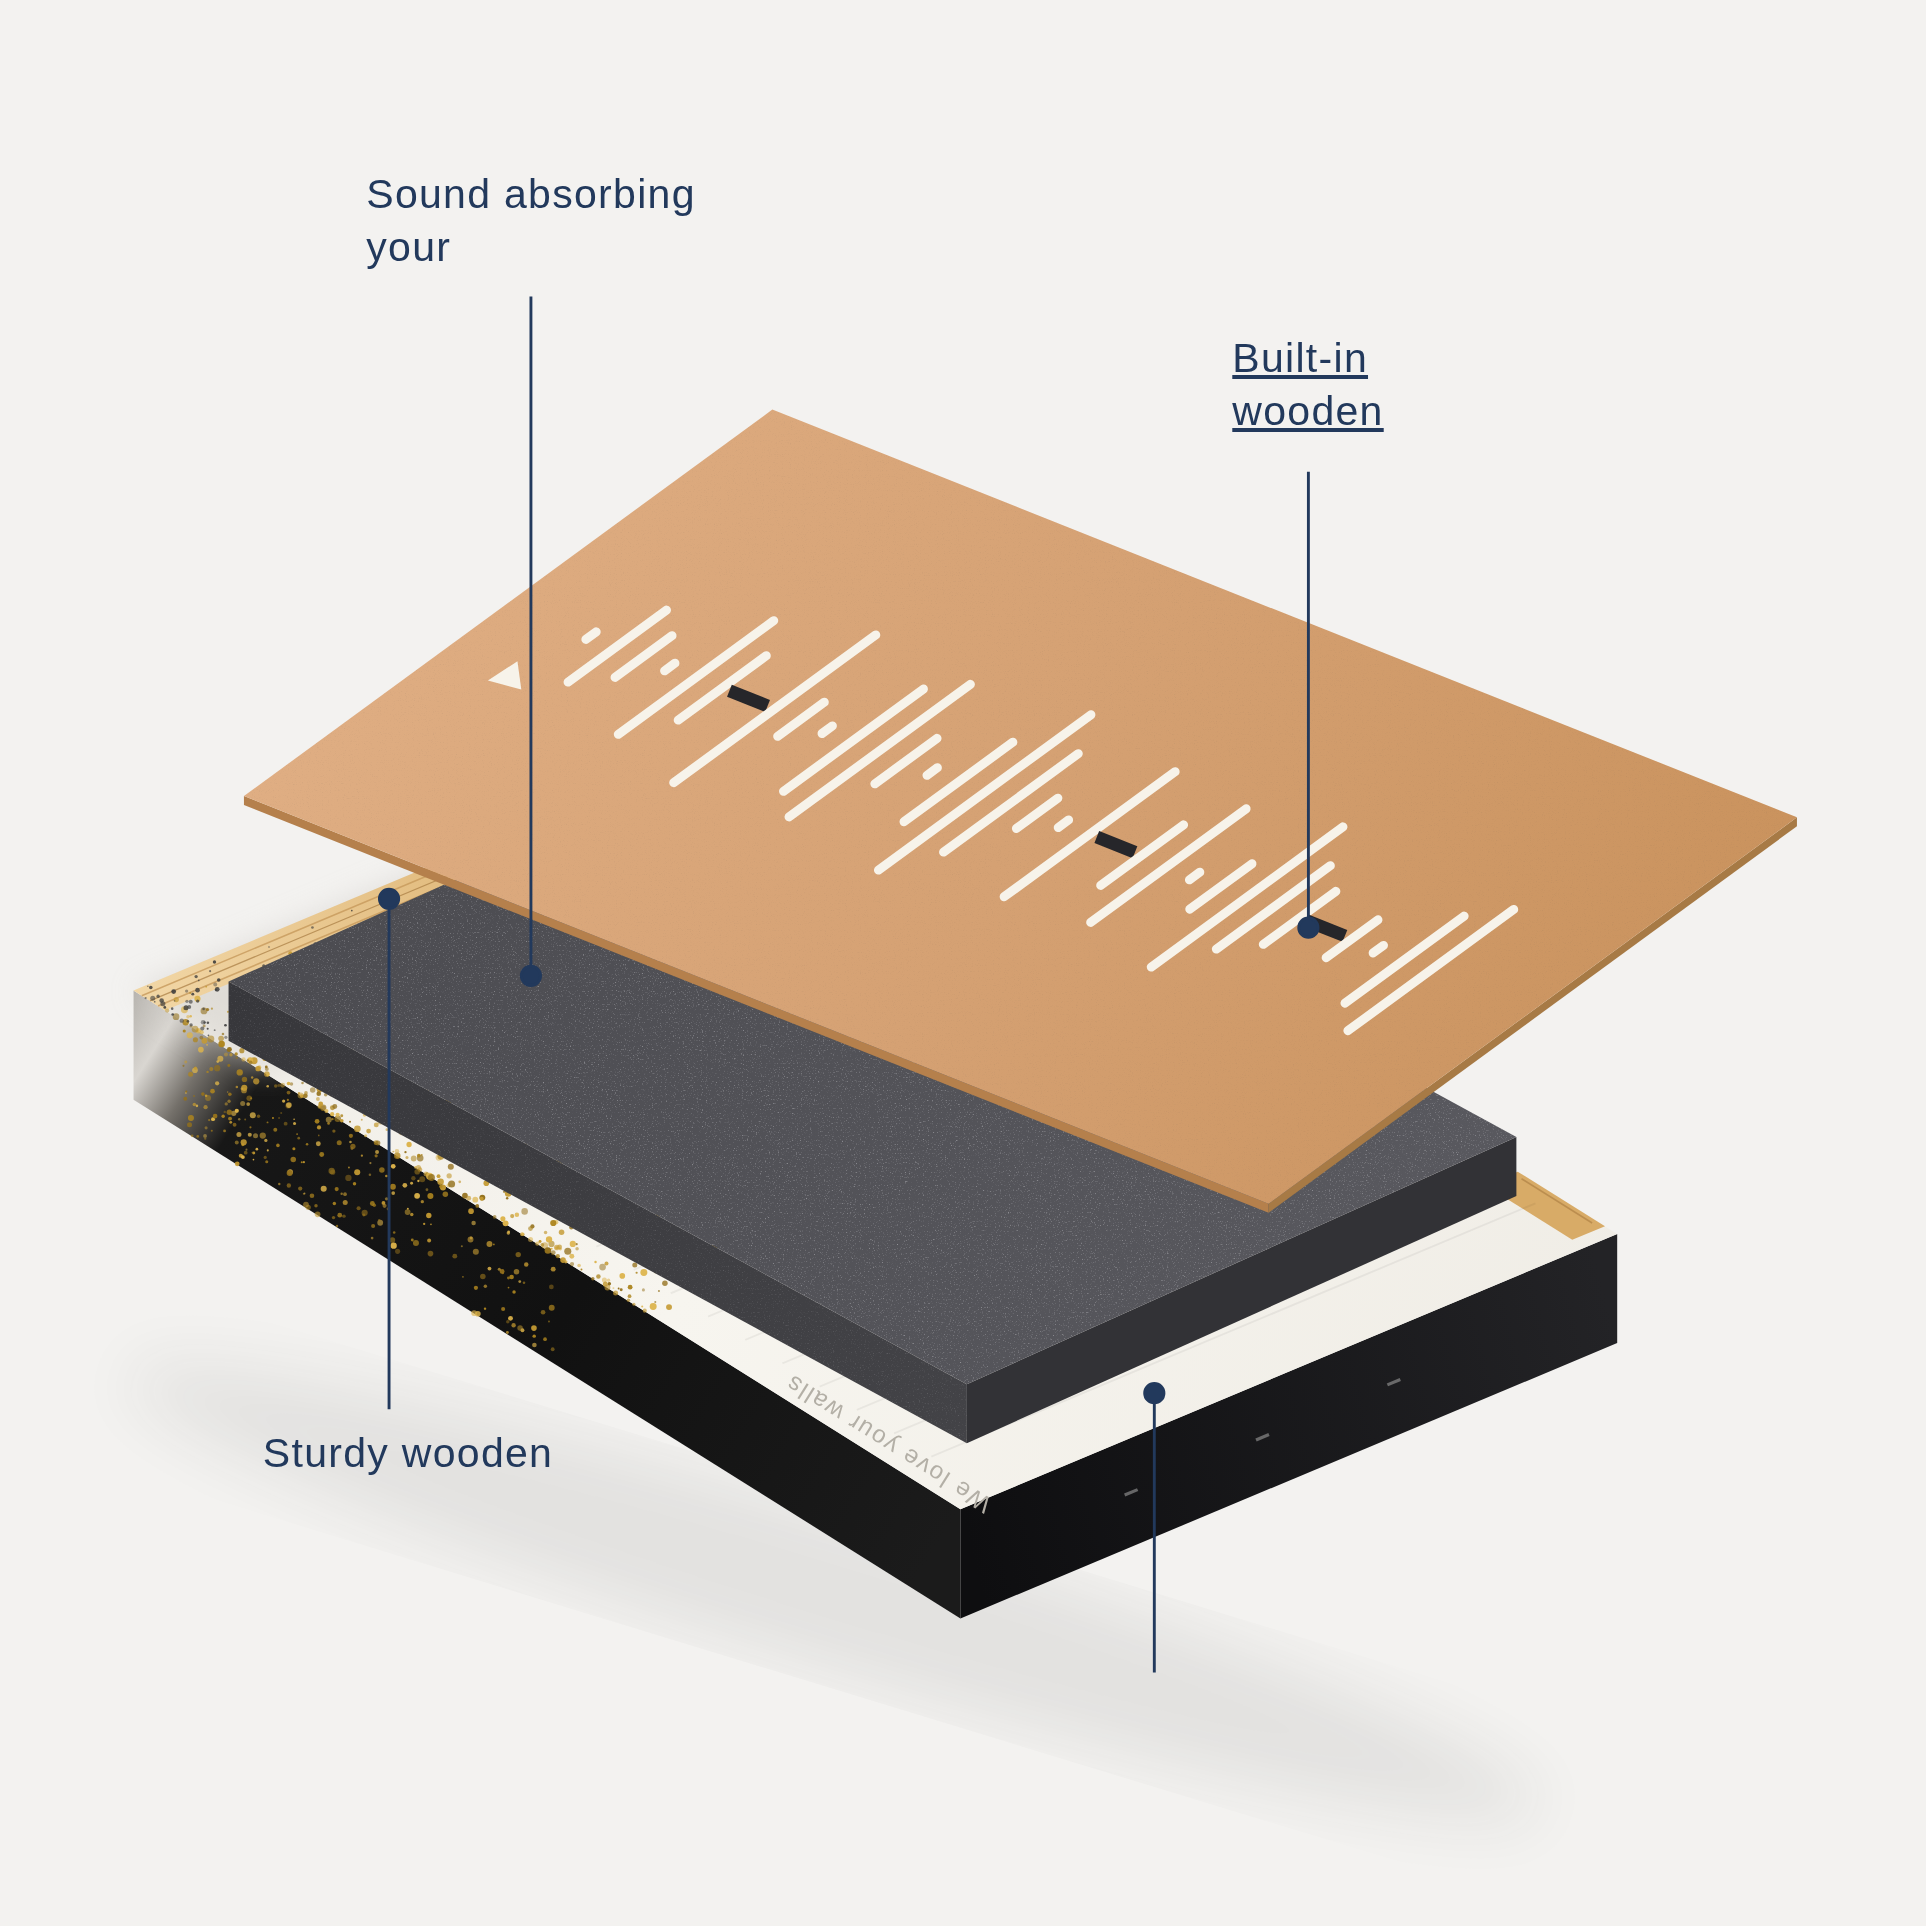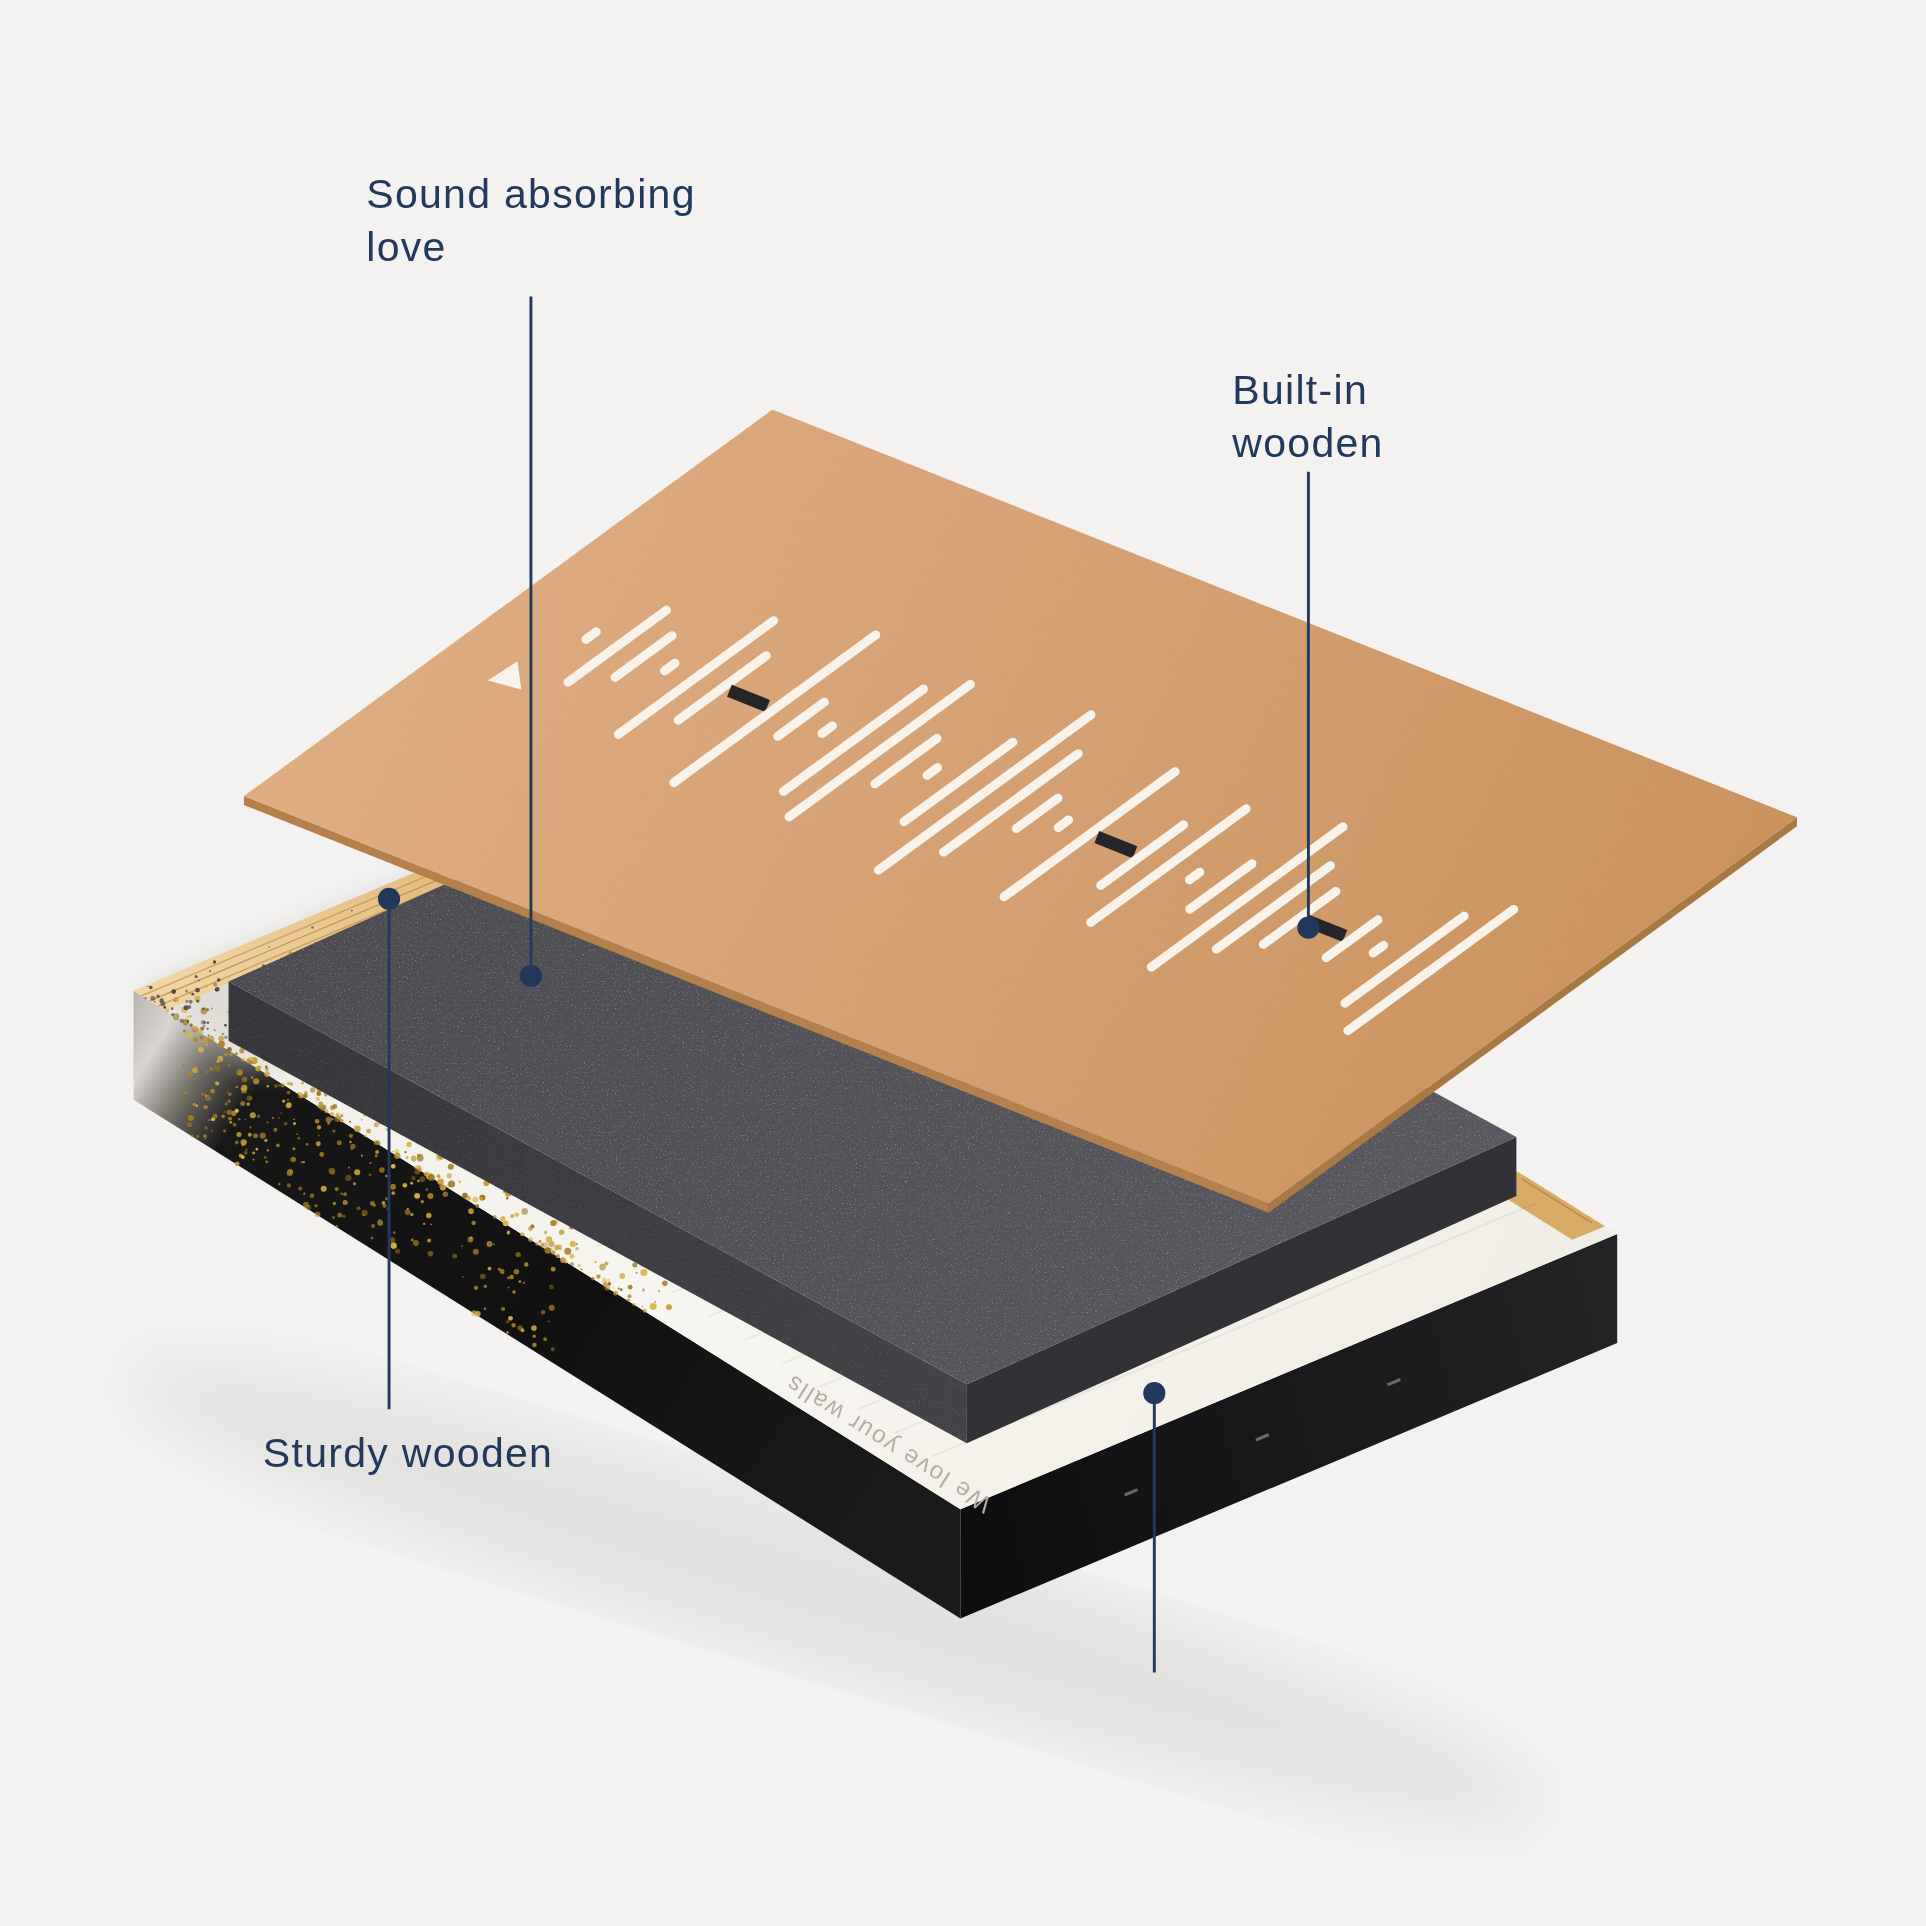--- a/index.html
+++ b/index.html
@@ -938,23 +938,23 @@
     <line x1="1798" y1="2605" x2="1798" y2="2170"></line>
     <circle cx="827" cy="1520" r="15" fill="#22395c"></circle>
     <circle cx="2038" cy="1445" r="15" fill="#22395c"></circle>
     <circle cx="606" cy="1400" r="15" fill="#22395c"></circle>
     <circle cx="1798" cy="2170" r="15" fill="#22395c"></circle>
   </g>
 </svg>
 
   <div class="label" style="left:531px;top:168px;">
     <div>Sound absorbing</div>
-    <div>love</div>
+    <div>your</div>
   </div>
-  <div class="label" style="left:1308px;top:364px;">
+  <div class="label" style="left:1308px;top:332px;text-decoration:underline;">
     <div>Built-in</div>
     <div>wooden</div>
   </div>
   <div class="label" style="left:408px;top:1427px;">
     <div>Sturdy wooden</div>
   </div>
 </div>
 
 
 </body></html>

